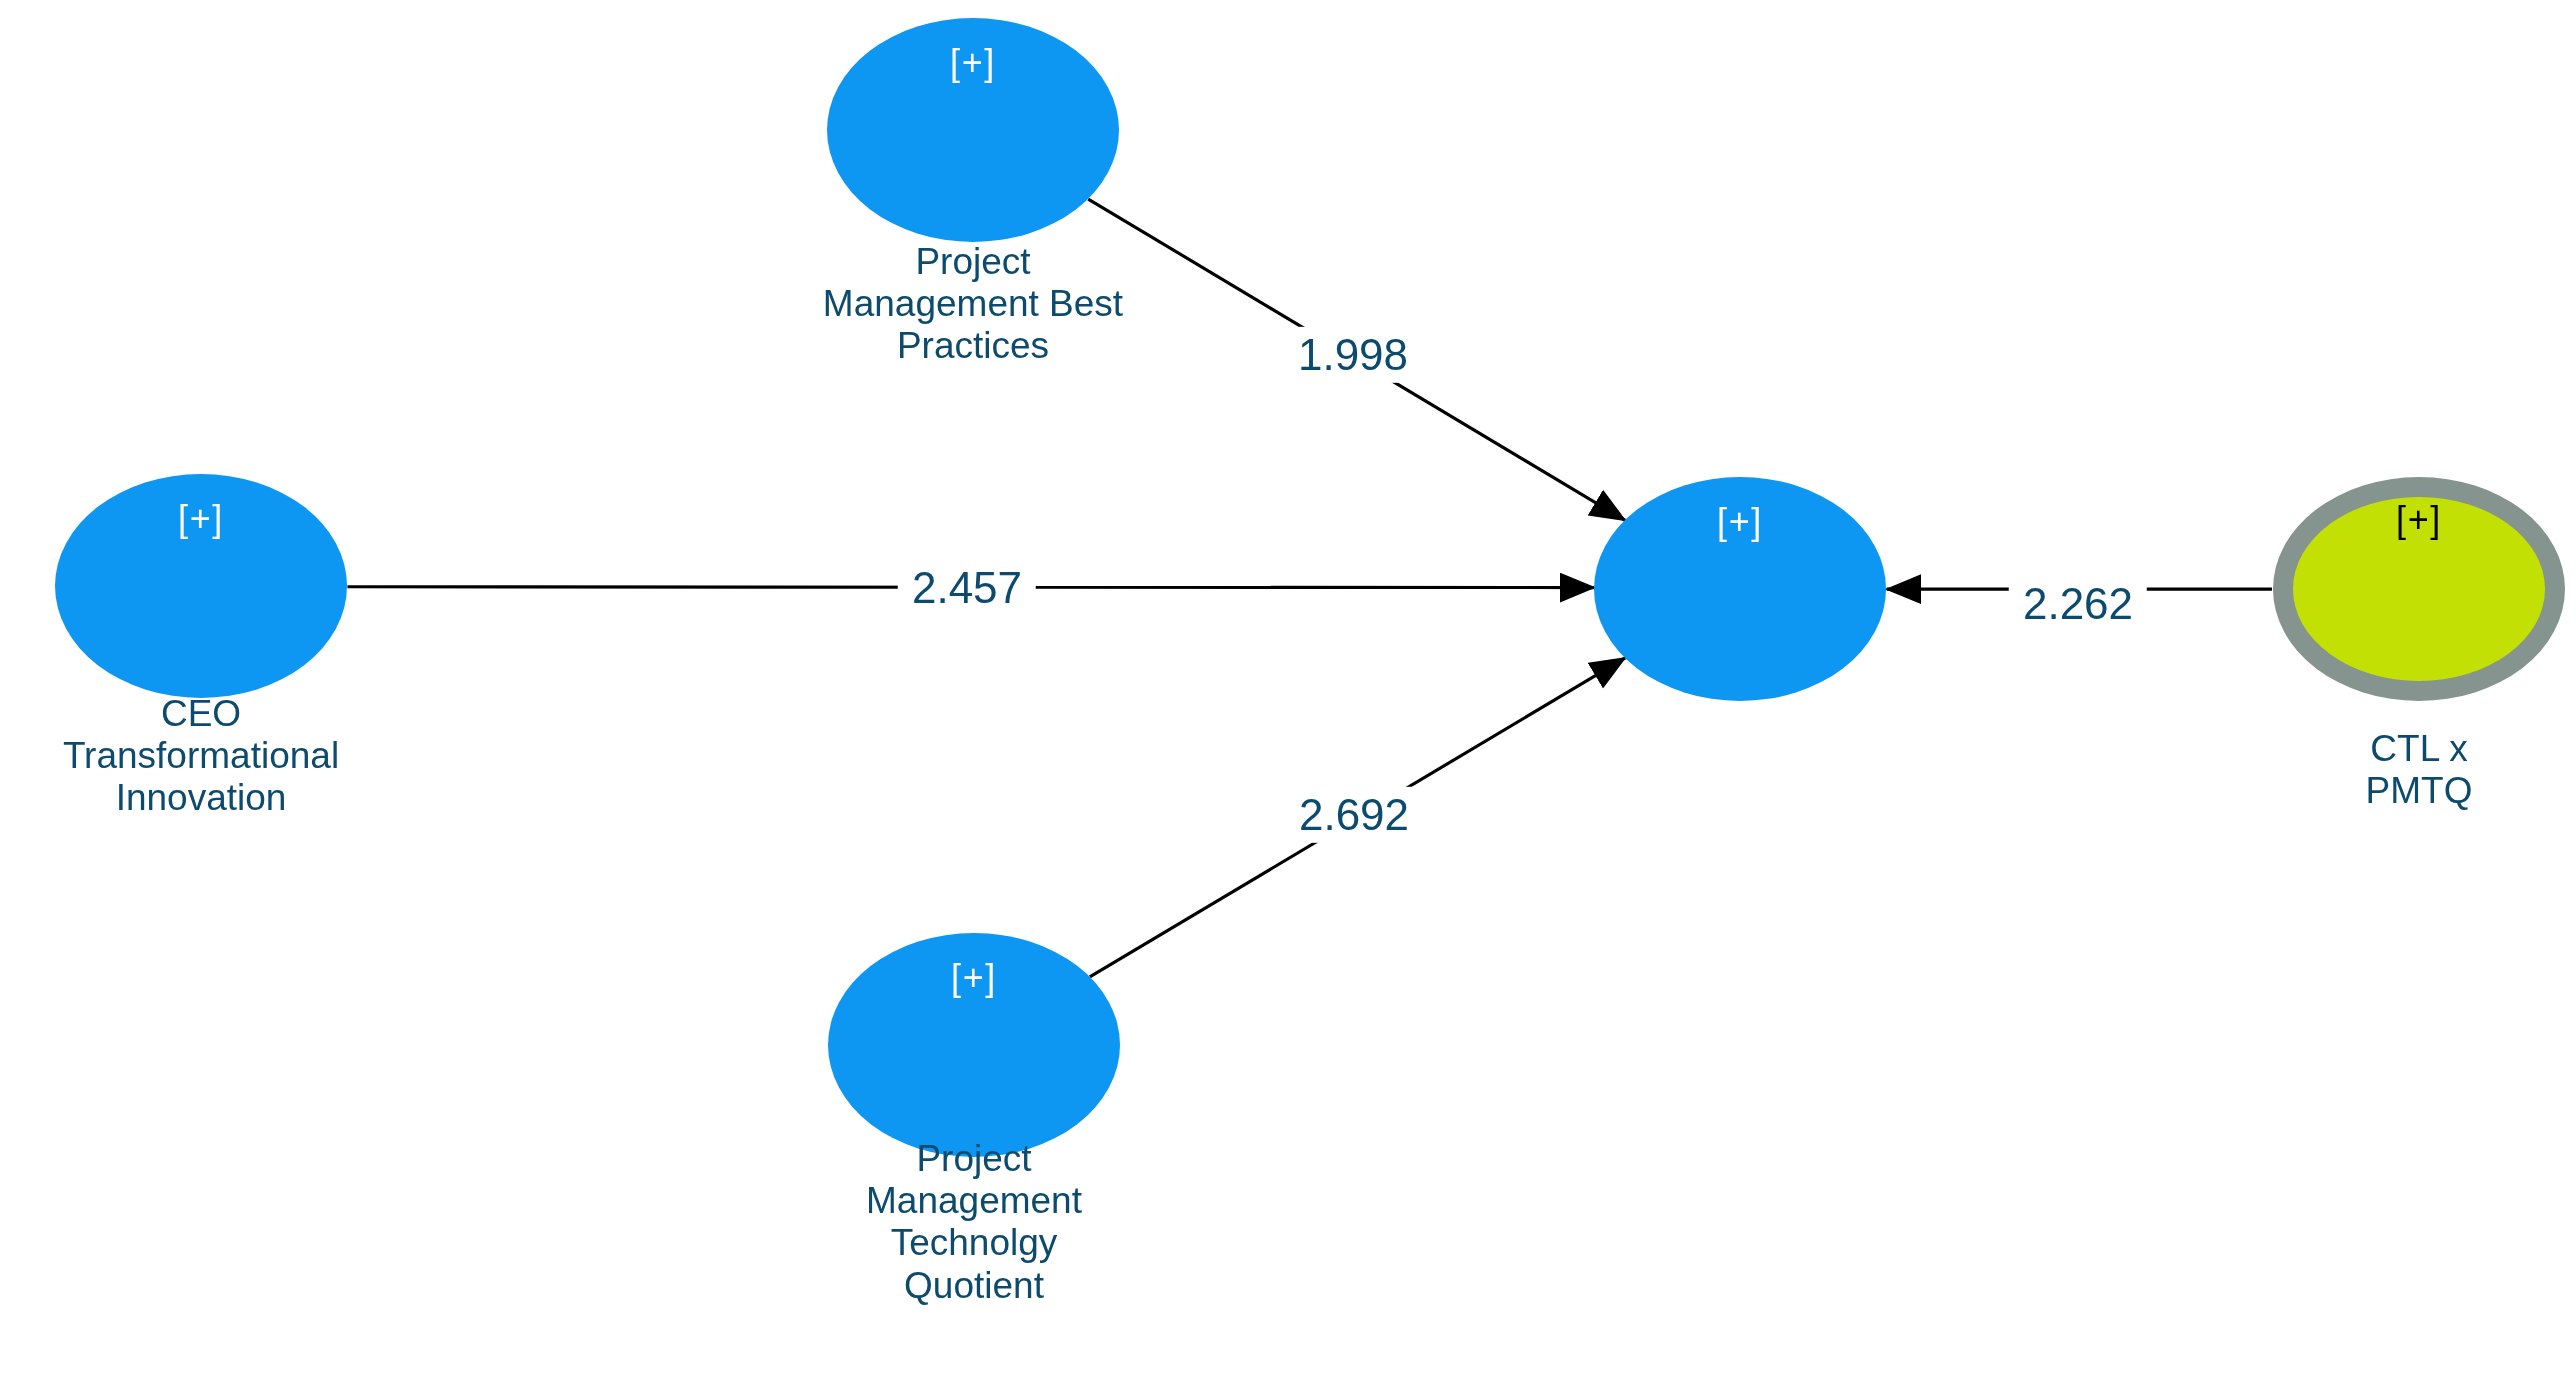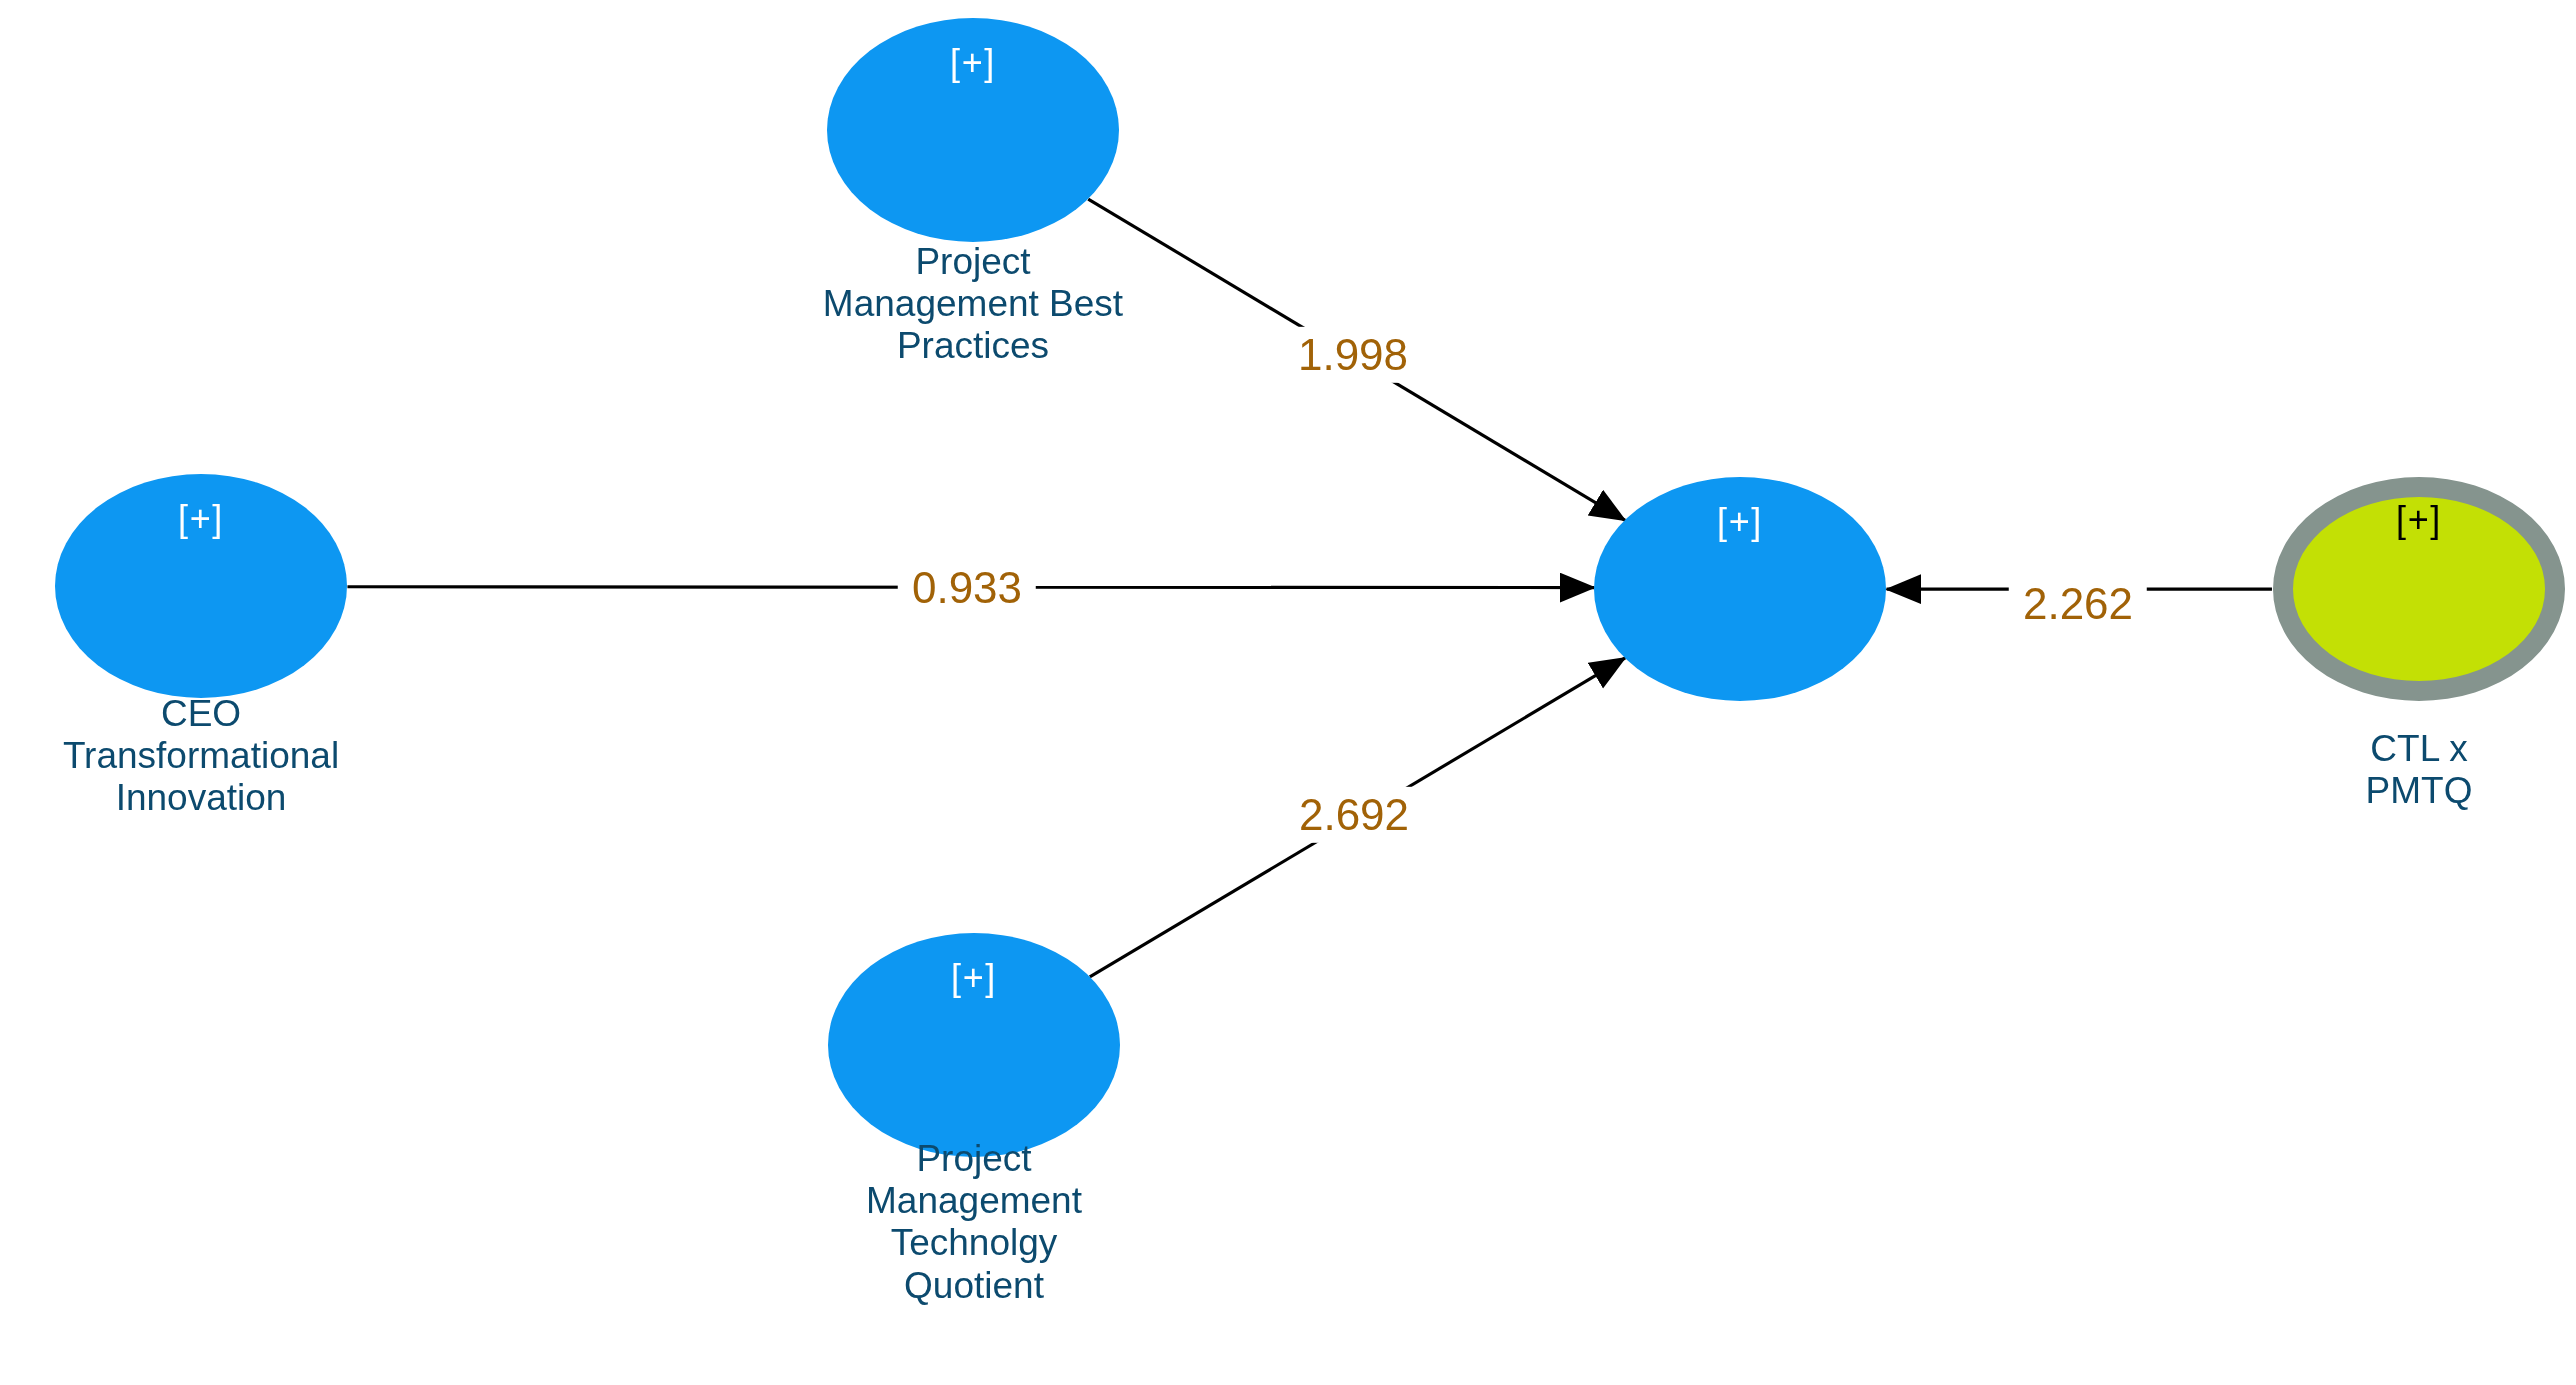--- a/index.html
+++ b/index.html
@@ -43,21 +43,21 @@
     font-size:37px;
     line-height:1.14;
     color:#0c4a6e;
   }
   .edge-value{
     position:absolute;
     transform:translate(-50%,-50%);
     background:#ffffff;
     padding:3.2px 14.2px;
     font-size:44px;
-    color:#a16207;
+    color:#0c4a6e;
   }
 </style>
 </head>
 <body>
 
 <div class="canvas">
 
   <svg class="edges-svg" viewBox="0 0 3262 1755">
     <defs>
       <marker id="ah" markerUnits="userSpaceOnUse" markerWidth="64" markerHeight="48" refX="44" refY="19" orient="auto">
@@ -95,18 +95,18 @@
 Management
 Technolgy
 Quotient</div>
 
   <div class="node-ellipse moderator" style="left:2273px;top:477px;width:292px;height:224px;">
     <span class="sym">[+]</span>
   </div>
   <div class="node-label" style="left:2419px;top:728px;">CTL x PMTQ</div>
 
   <div class="edge-value" style="left:1353px;top:355px;">1.998</div>
-  <div class="edge-value" style="left:967px;top:588px;">0.933</div>
+  <div class="edge-value" style="left:967px;top:588px;">2.457</div>
   <div class="edge-value" style="left:1354px;top:815px;">2.692</div>
   <div class="edge-value" style="left:2078px;top:588px;margin-top:16px;">2.262</div>
 
 </div>
 
 
 </body></html>

